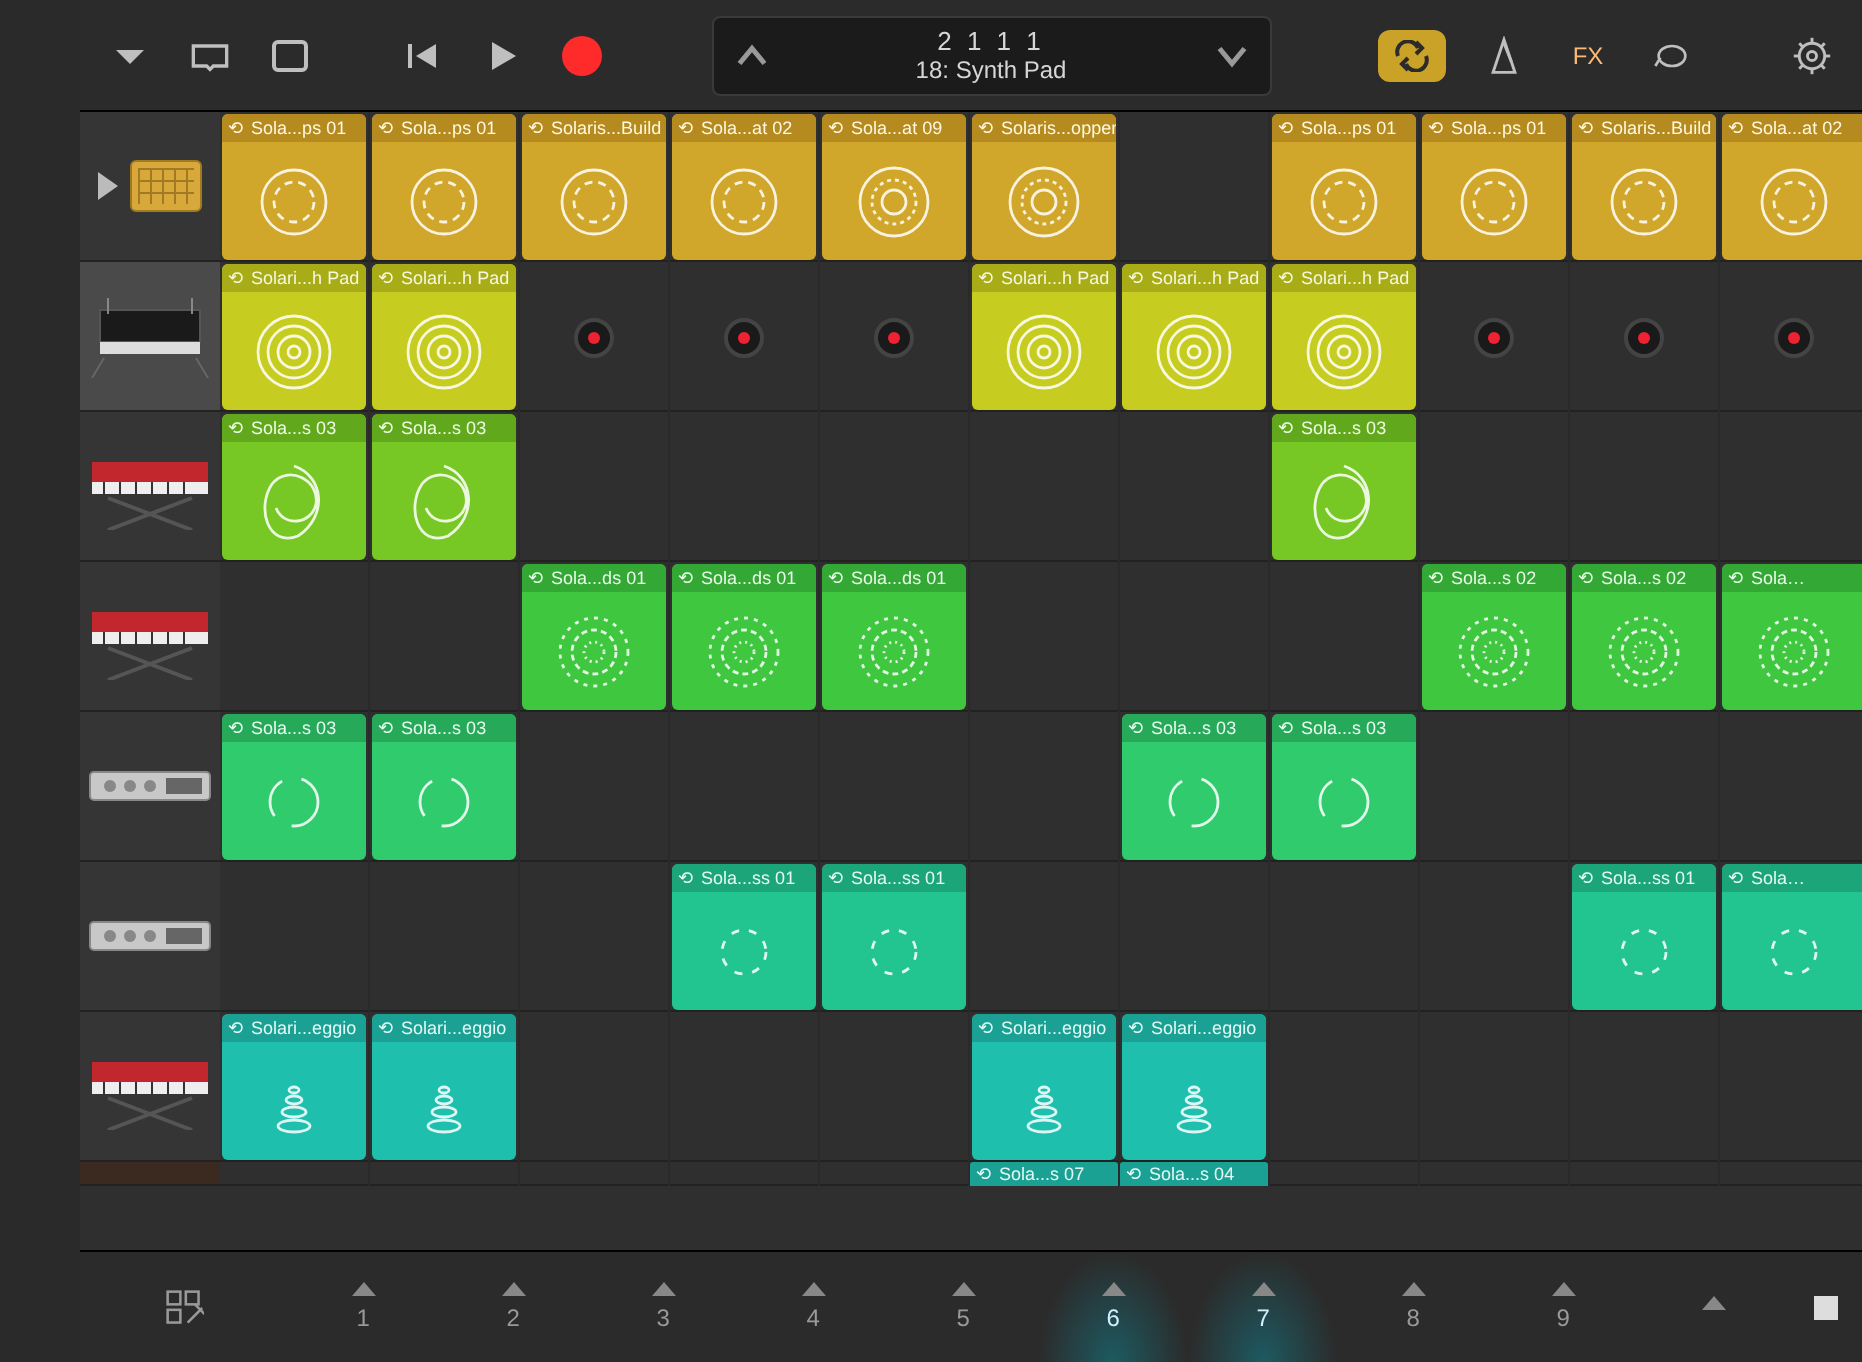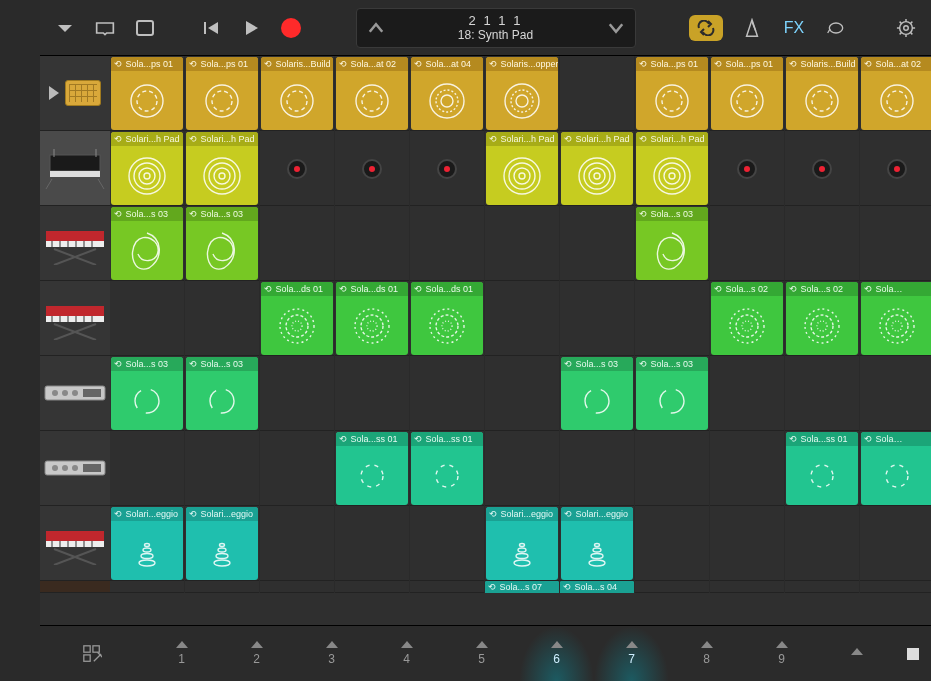--- a/index.html
+++ b/index.html
@@ -8,21 +8,21 @@
   .topbar { height: 56px; background: #2b2b2b; display: flex; align-items: center; padding: 0 14px; gap: 18px; border-bottom: 1px solid #000; }
   .topbar .spacer { flex: 1; }
   .tb-icon { width: 22px; height: 22px; display:flex; align-items:center; justify-content:center; fill:#bfbfbf; color:#bfbfbf; cursor:pointer; }
   .tb-icon svg { width: 20px; height: 20px; }
   .record-btn { width: 20px; height:20px; border-radius:50%; background:#ff2a2a; }
   .display { flex: 0 0 280px; height: 40px; background:#1b1b1b; border:1px solid #3a3a3a; border-radius:4px; display:flex; align-items:center; justify-content:space-between; padding:0 8px; }
   .display-center { text-align:center; flex:1; }
   .display-top { font-size:13px; letter-spacing:2px; color:#d6d6d6; }
   .display-bottom { font-size:12px; color:#d6d6d6; }
   .loop-on { width:34px; height:26px; border-radius:6px; background:#c9a227; display:flex; align-items:center; justify-content:center; }
-  .fx-label { font-size:16px; font-weight:500; color:#7dd3fc; width:26px; text-align:center; cursor:pointer;}
+  .fx-label { font-size:12px; font-weight:500; color:#fdba74; width:26px; text-align:center; cursor:pointer;}
   .grid-area { flex:1; display:flex; background:#2f2f2f; overflow:hidden; }
   .track-headers { width:107px; background:#2f2f2f; display:flex; flex-direction:column; }
   .track-header { height:75px; border-bottom:1px solid #222; display:flex; align-items:center; justify-content:center; background:#353535; }
   .track-header.selected { background:#4a4a4a; }
   .track-header.first { display:flex; align-items:center; justify-content:center; gap:6px; }
   .play-tri { width:0; height:0; border-left:10px solid #bbb; border-top:7px solid transparent; border-bottom:7px solid transparent; }
   .launchpad { width:36px; height:26px; background:#d9a83a; border:1px solid #a07a1e; border-radius:3px; position:relative; }
   .launchpad::before { content:""; position:absolute; inset:3px; background-image:
       linear-gradient(#7e5d14 1px, transparent 1px),
       linear-gradient(90deg, #7e5d14 1px, transparent 1px);
@@ -307,21 +307,21 @@
                   <circle cx="22" cy="22" r="16" stroke="rgba(255,255,255,.85)" fill="none" stroke-width="1.4"></circle>
                   <circle cx="22" cy="22" r="10" stroke="rgba(255,255,255,.85)" fill="none" stroke-width="1.4" stroke-dasharray="4 3"></circle>
                 </svg>
               </div>
             </div>
           </div>
           <div class="cell">
             <div class="clip c-yellow">
               <div class="clip-label">
                 <span class="loop-glyph">⟲</span>
-                <span>Sola...at 04</span>
+                <span>Sola...at 09</span>
               </div>
               <div class="clip-body">
                 <svg width="48" height="48" viewBox="0 0 48 48">
                   <circle cx="24" cy="24" r="17" stroke="rgba(255,255,255,.85)" fill="none" stroke-width="1.4"></circle>
                   <circle cx="24" cy="24" r="11" stroke="rgba(255,255,255,.85)" fill="none" stroke-width="1.4" stroke-dasharray="2 2"></circle>
                   <circle cx="24" cy="24" r="6" stroke="rgba(255,255,255,.85)" fill="none" stroke-width="1.4"></circle>
                 </svg>
               </div>
             </div>
           </div>

